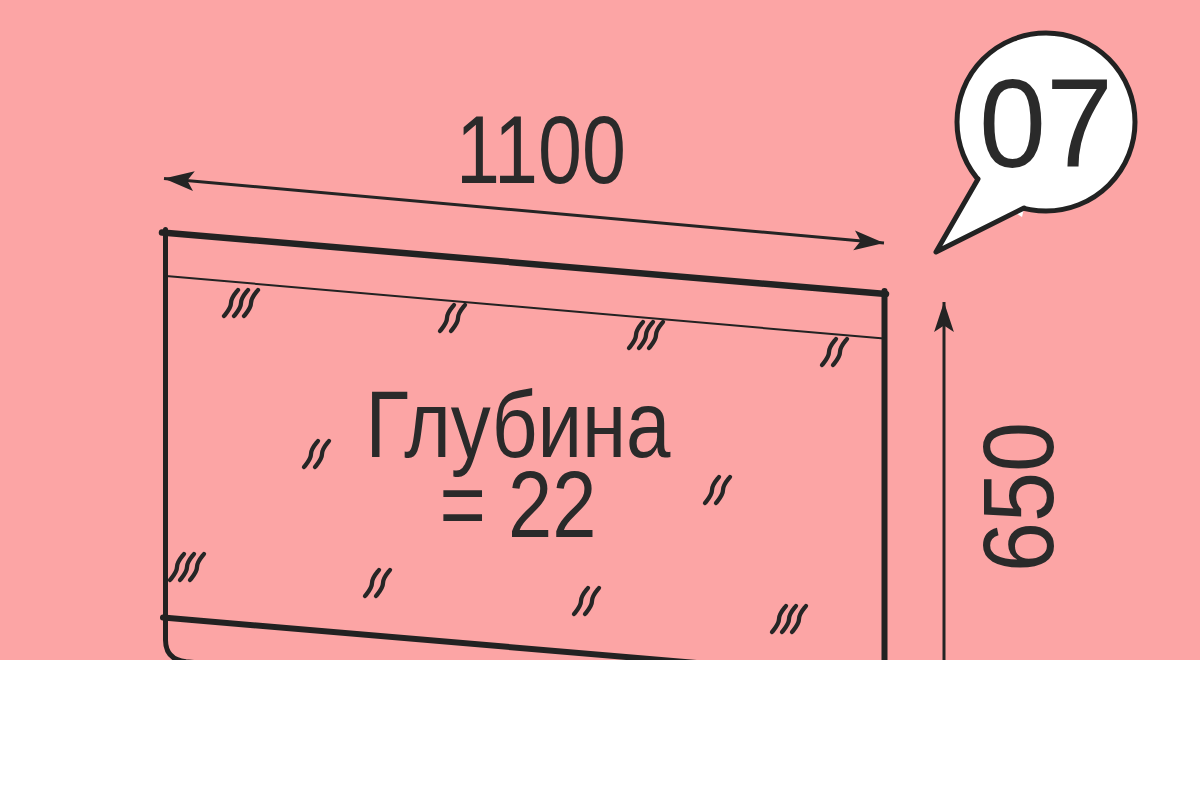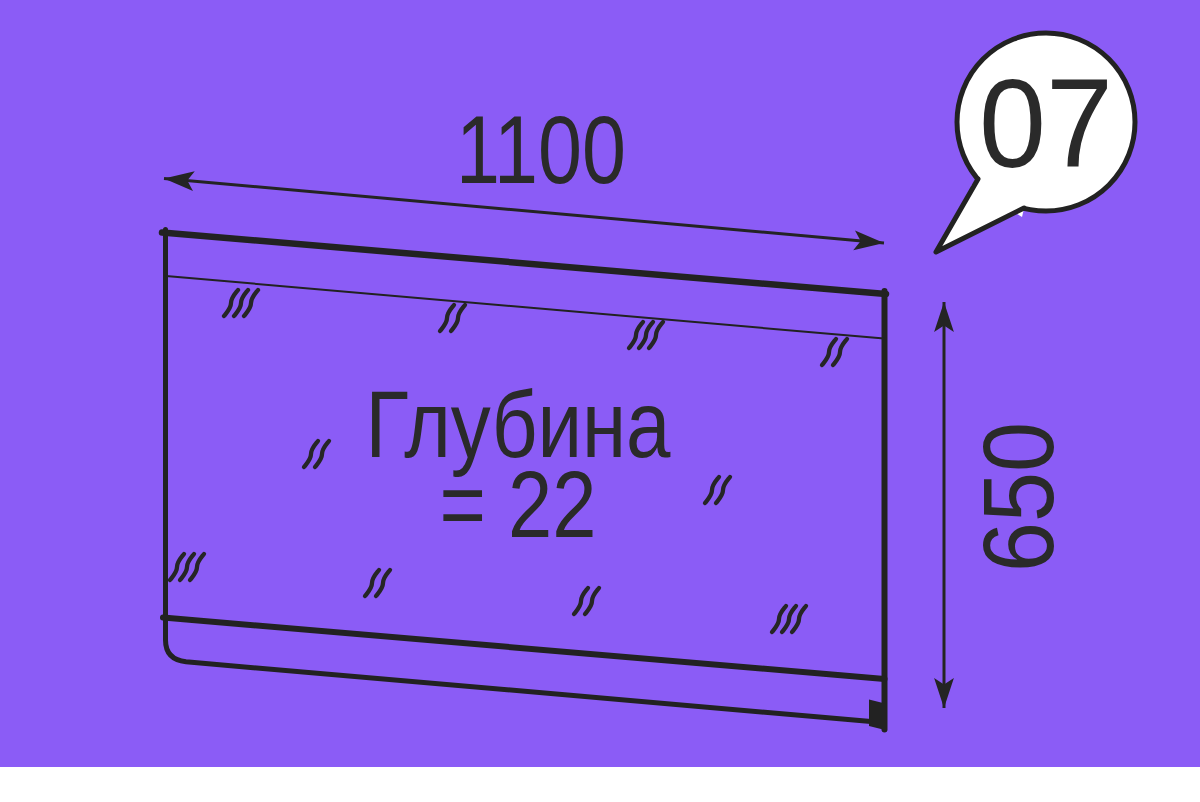--- a/index.html
+++ b/index.html
@@ -3,22 +3,22 @@
 <meta charset="utf-8">
 <style>
   html, body {
     margin: 0;
     padding: 0;
     background: #ffffff;
   }
   .stage {
     position: relative;
     width: 1200px;
-    height: 767px;
-    background: #8b5cf6;
+    height: 660px;
+    background: #fca5a5;
     overflow: hidden;
     font-family: "Liberation Sans", sans-serif;
   }
   svg { display: block; }
   text {
     font-family: "Liberation Sans", sans-serif;
     fill: #2a2a2a;
   }
   .dim-text   { font-size: 96px; }
   .dim-text-v { font-size: 100px; }

